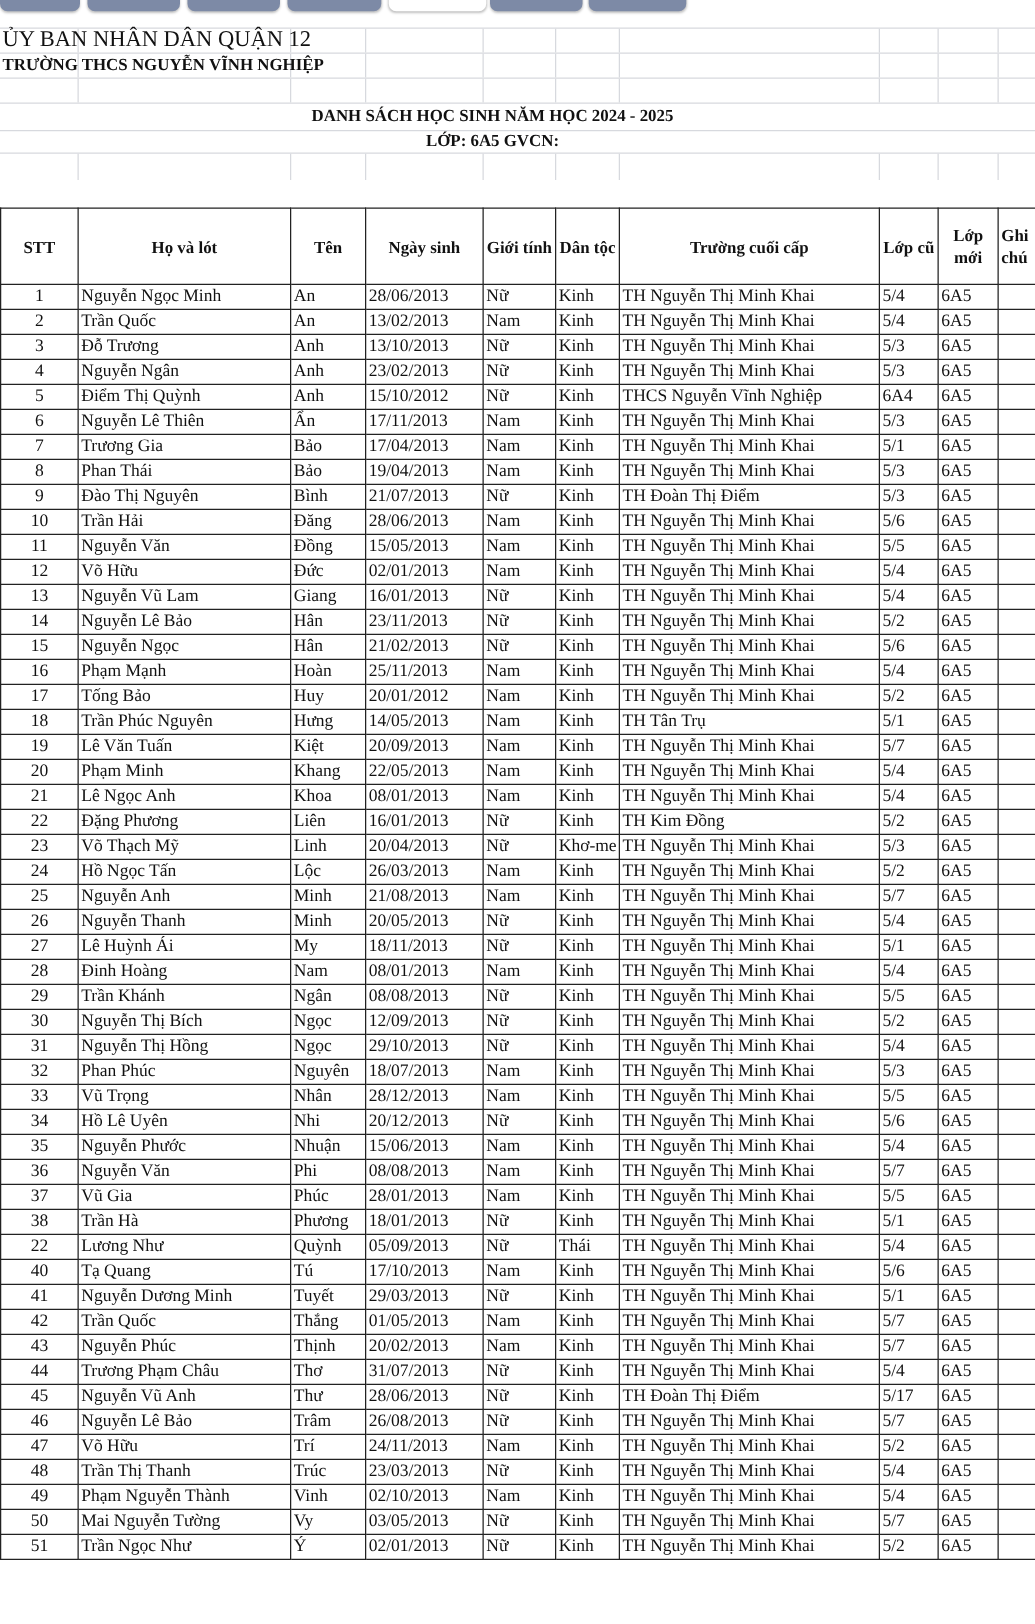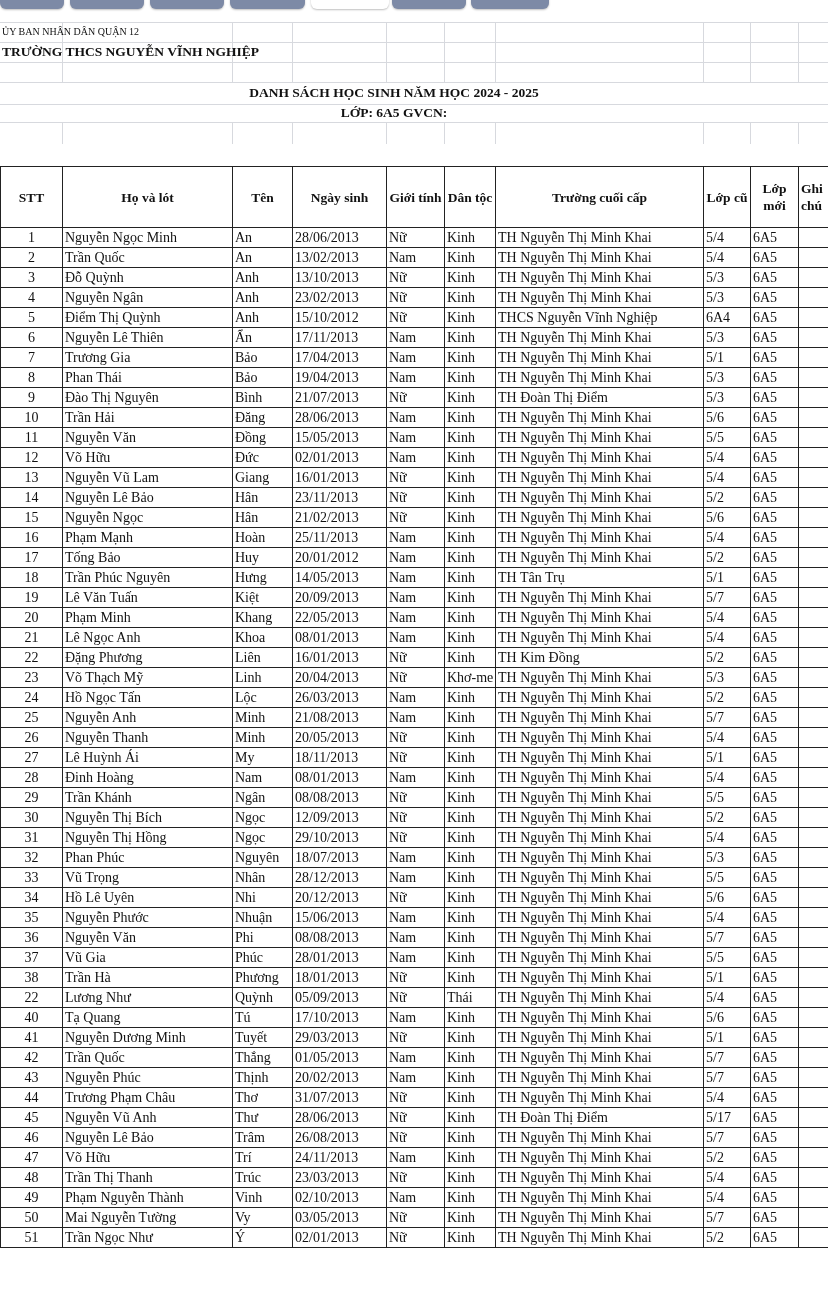--- a/index.html
+++ b/index.html
@@ -3,21 +3,21 @@
 <meta charset="utf-8">
 <style>
   html, body { margin:0; padding:0; background:#ffffff; }
   body { width:828px; height:1299px; overflow:hidden; position:relative; font-family:"Liberation Serif", serif; color:#111; }
   .tabbar { position:absolute; left:0; top:0; height:10px; width:828px; }
   .tab { position:absolute; top:-6px; height:15px; background:#7d8aa6; border-radius:0 0 6px 6px; box-shadow:0 1px 2px rgba(0,0,0,0.25); }
   .tab.active { background:#ffffff; box-shadow:0 1px 2px rgba(0,0,0,0.25); }
   .sheet { position:absolute; left:0; top:22px; width:828px; }
   .grid-row { position:relative; width:828px; border-top:1px solid #d7d9de; box-sizing:border-box; }
   .gcell { position:absolute; top:0; bottom:0; border-left:1px solid #d7d9de; box-sizing:border-box; }
-  .pre-text { position:absolute; left:2px; font-size:10px; white-space:nowrap; line-height:19px; }
+  .pre-text { position:absolute; left:2px; font-size:18px; white-space:nowrap; line-height:19px; }
   .pre-text.bold { font-weight:bold; font-size:13.5px; }
   .center-text { position:absolute; left:0; width:788px; text-align:center; font-weight:bold; font-size:13.5px; white-space:nowrap; }
   table.data { position:absolute; left:0; top:144px; border-collapse:collapse; table-layout:fixed; width:834px; }
   table.data td, table.data th { border:1.5px solid #222; padding:0 2px; font-size:14px; white-space:nowrap; overflow:hidden; height:19px; line-height:18px; font-weight:normal; }
   table.data th { font-weight:bold; height:60px; text-align:center; font-size:13.5px; line-height:17px; white-space:normal; }
   table.data td.c { text-align:center; }
 </style>
 </head>
 <body>
 
@@ -133,21 +133,21 @@
           <td>13/02/2013</td>
           <td>Nam</td>
           <td>Kinh</td>
           <td>TH Nguyễn Thị Minh Khai</td>
           <td>5/4</td>
           <td>6A5</td>
           <td></td>
         </tr>
         <tr>
           <td class="c">3</td>
-          <td>Đỗ Quỳnh</td>
+          <td>Đỗ Trương</td>
           <td>Anh</td>
           <td>13/10/2013</td>
           <td>Nữ</td>
           <td>Kinh</td>
           <td>TH Nguyễn Thị Minh Khai</td>
           <td>5/3</td>
           <td>6A5</td>
           <td></td>
         </tr>
         <tr>

